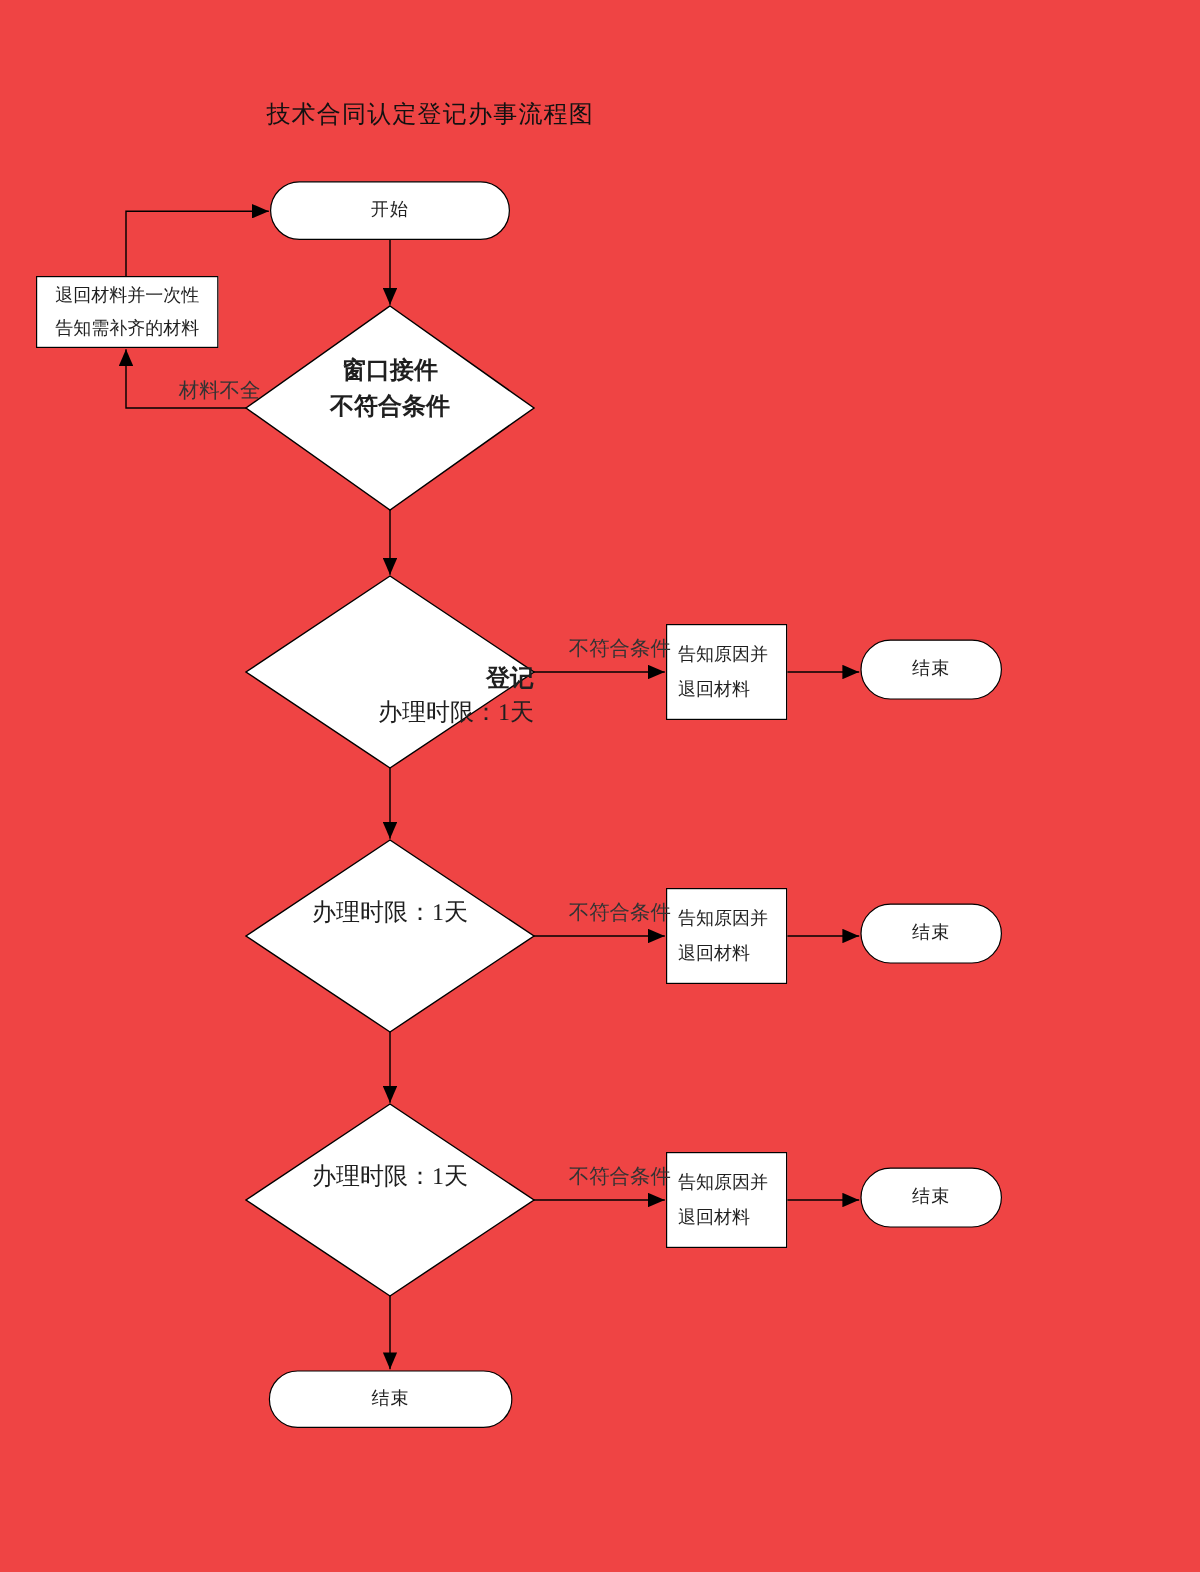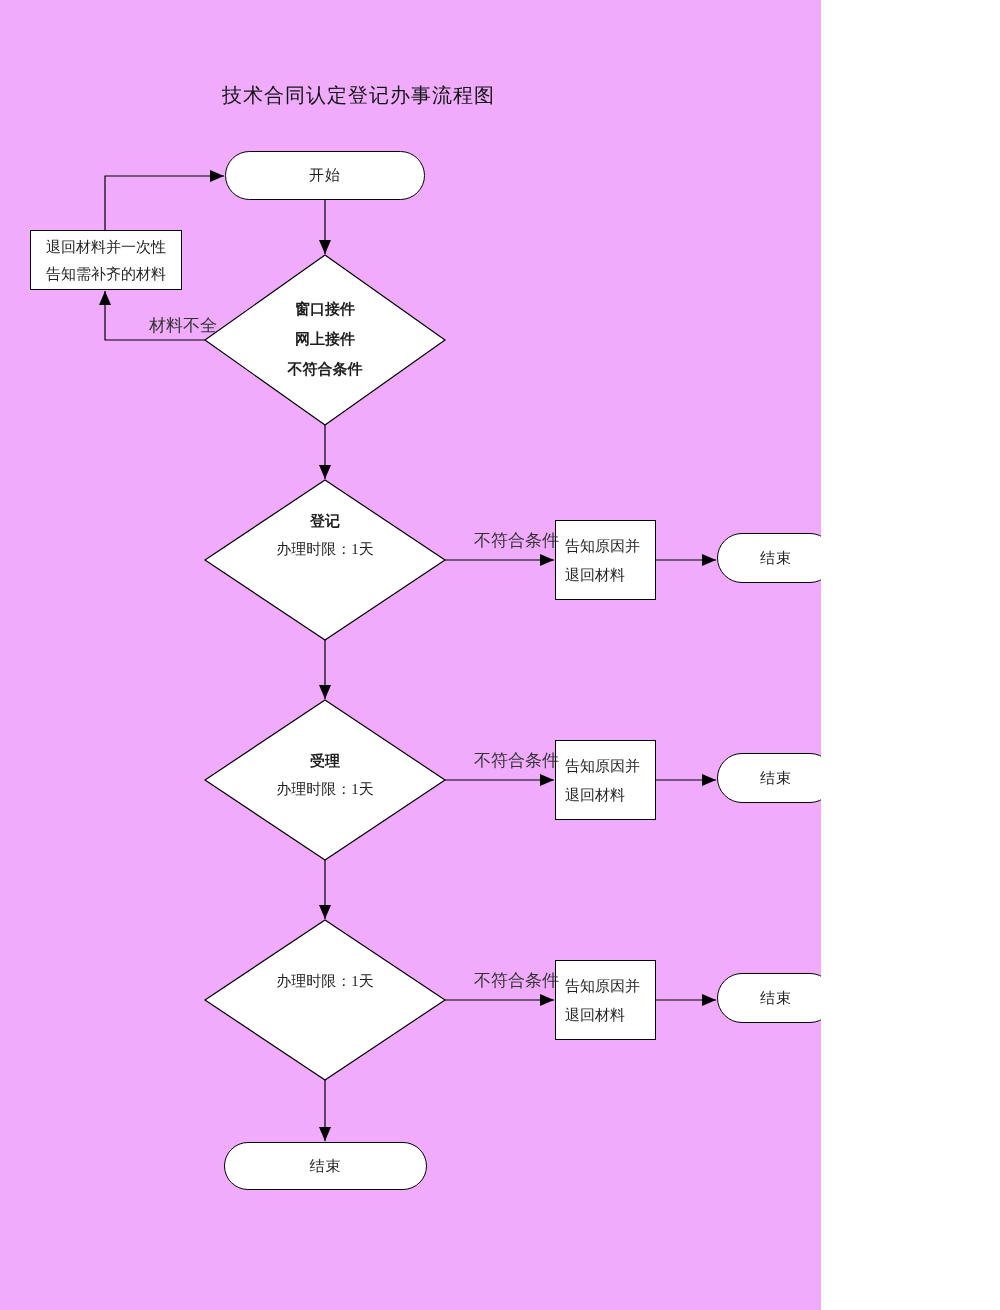--- a/index.html
+++ b/index.html
@@ -1,21 +1,21 @@
 <!DOCTYPE html>
 <html><head>
 <meta charset="utf-8">
 <style>
   html, body { margin: 0; padding: 0; background: #ffffff; }
   body { font-family: "Liberation Serif", serif; color: #1f1f1f; }
   .canvas {
     position: relative;
-    width: 821px;
+    width: 1000px;
     height: 1310px;
-    background: #f0abfc;
+    background: #ef4444;
     overflow: hidden;
     text-decoration: underline;
   }
   .wires { position: absolute; left: 0; top: 0; }
   .abs { position: absolute; box-sizing: border-box; }
   .title {
     left: 222px; top: 82px;
     font-size: 20px;
     letter-spacing: 1px;
     color: #111111;
@@ -41,21 +41,21 @@
   }
   .return-box div { line-height: 27px; white-space: nowrap; }
   .notify-box {
     left: 555px; width: 101px; height: 80px;
     padding: 11px 0 0 9px;
   }
   .notify-box div { line-height: 29px; white-space: nowrap; }
   .diamond-text {
     left: 205px; width: 240px;
     text-align: center;
-    font-size: 15px;
+    font-size: 20px;
   }
   .diamond-text .b { font-weight: bold; }
   .dt3 div { line-height: 30px; }
   .dt2 div { line-height: 28px; }
   .edge-label {
     font-size: 17px;
     color: #333333;
     white-space: nowrap;
     margin-left: 27px;
   }
@@ -106,31 +106,29 @@
     <div>退回材料并一次性</div>
     <div>告知需补齐的材料</div>
   </div>
 
   <div class="abs terminator oval-start">
     <span>开始</span>
   </div>
 
   <div class="abs diamond-text dt3" style="top:294px;">
     <div class="b">窗口接件</div>
-    <div class="b">网上接件</div>
     <div class="b">不符合条件</div>
   </div>
 
-  <div class="abs diamond-text dt2" style="top:507px;">
+  <div class="abs diamond-text dt2" style="top:552px;text-align:right;">
     <div class="b">登记</div>
     <div>办理时限：1天</div>
   </div>
 
   <div class="abs diamond-text dt2" style="top:747px;">
-    <div class="b">受理</div>
     <div>办理时限：1天</div>
   </div>
 
   <div class="abs diamond-text dt2" style="top:967px;">
     <div>办理时限：1天</div>
   </div>
 
   <div class="abs proc-box notify-box" style="top:520px;">
     <div>告知原因并</div>
     <div>退回材料</div>

